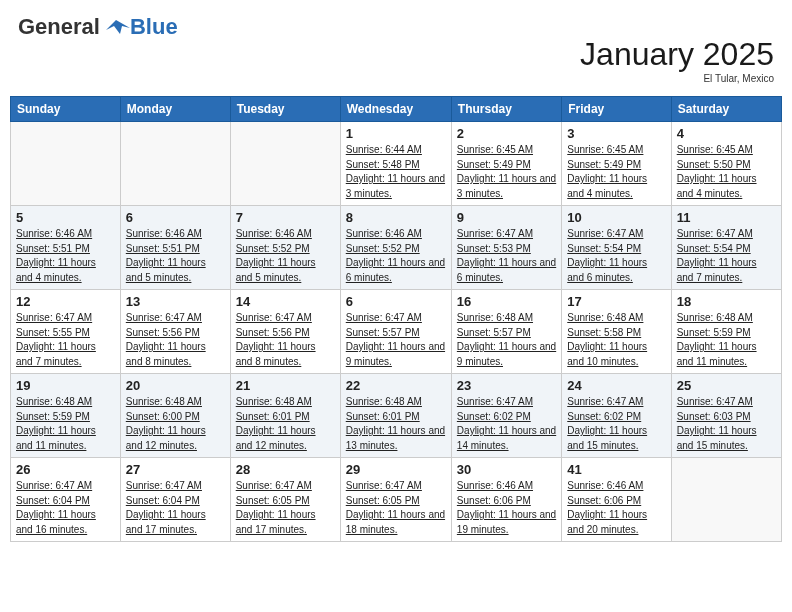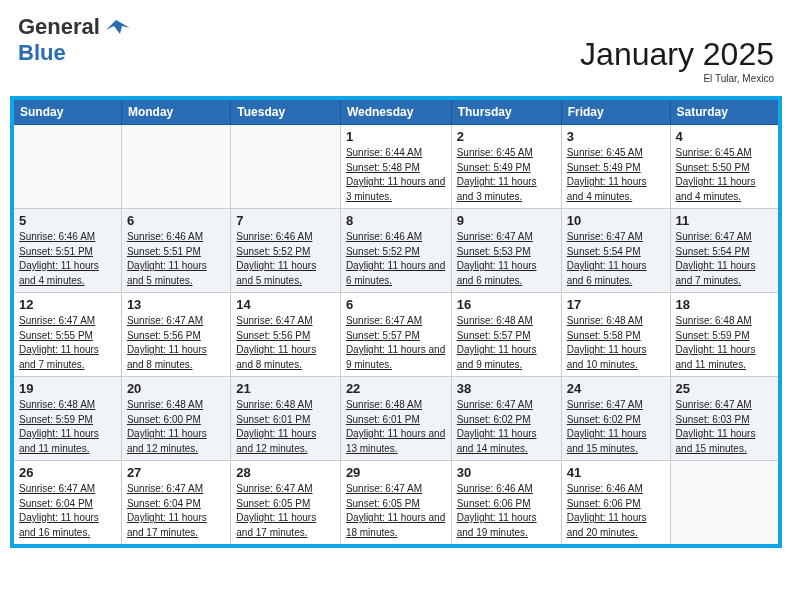--- a/index.html
+++ b/index.html
@@ -12,21 +12,20 @@
     }
     .header {
       display: flex;
       justify-content: space-between;
       align-items: flex-start;
       margin-bottom: 8px;
       padding: 4px 8px;
     }
     .logo {
       display: flex;
-      flex-direction: column;
       align-items: flex-start;
     }
     .logo-icon {
       width: 28px;
       height: 18px;
       margin-left: 2px;
     }
     .logo-row {
       display: flex;
       align-items: center;
@@ -40,21 +39,21 @@
       color: #1a1a1a;
       margin-top: 22px;
     }
     .location {
       font-size: 10px;
       color: #333;
     }
     .calendar {
       width: 100%;
       border-collapse: collapse;
-      border: 4px solid #0ea5e9;
+      border: 1px solid #0ea5e9;
     }
     .calendar th {
       background-color: #2a6db5;
       color: white;
       font-size: 12px;
       font-weight: bold;
       text-align: left;
       padding: 5px 6px;
       border: 1px solid #1a5a9a;
     }
@@ -212,21 +211,21 @@
         </td>
         <td>
           <div class="day-num">21</div>
           <div class="day-info">Sunrise: 6:48 AM<br>Sunset: 6:01 PM<br>Daylight: 11 hours and 12 minutes.</div>
         </td>
         <td>
           <div class="day-num">22</div>
           <div class="day-info">Sunrise: 6:48 AM<br>Sunset: 6:01 PM<br>Daylight: 11 hours and 13 minutes.</div>
         </td>
         <td>
-          <div class="day-num">38</div>
+          <div class="day-num">23</div>
           <div class="day-info">Sunrise: 6:47 AM<br>Sunset: 6:02 PM<br>Daylight: 11 hours and 14 minutes.</div>
         </td>
         <td>
           <div class="day-num">24</div>
           <div class="day-info">Sunrise: 6:47 AM<br>Sunset: 6:02 PM<br>Daylight: 11 hours and 15 minutes.</div>
         </td>
         <td>
           <div class="day-num">25</div>
           <div class="day-info">Sunrise: 6:47 AM<br>Sunset: 6:03 PM<br>Daylight: 11 hours and 15 minutes.</div>
         </td>

